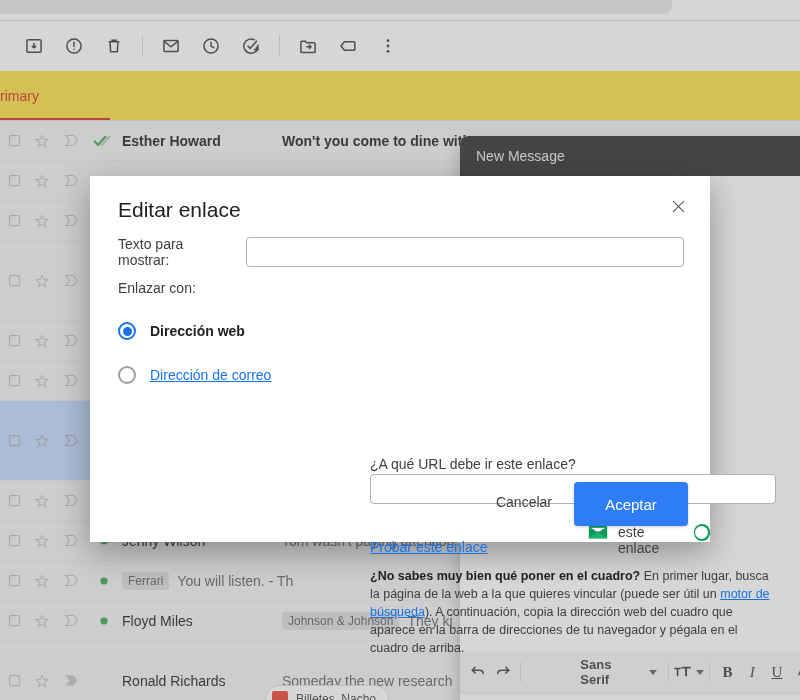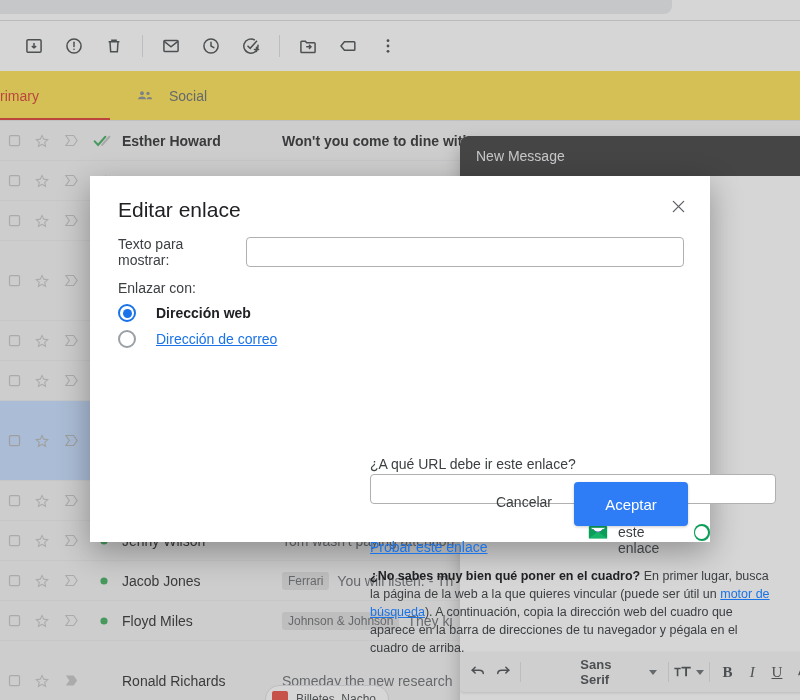--- a/index.html
+++ b/index.html
@@ -265,21 +265,21 @@
     border-radius:4px;
     height:30px;
     background:#fff;
   }
   .inp-text { width: 440px; margin-left: 8px; }
 
   .row-link {
     position:absolute; left: 28px; top: 104px;
     font-size:14px; color:#3c4043;
   }
-  .radio-wrap { display:flex; align-items:center; gap:20px; margin-top:8px; }
+  .radio-wrap { display:flex; align-items:center; gap:14px; margin-top:26px; }
   .radio {
     width:18px;height:18px;border-radius:50%;
     border:2px solid #9aa0a6; box-sizing:border-box;
     display:flex;align-items:center;justify-content:center;
   }
   .radio.on { border-color:#1a73e8; }
   .radio.on::after {
     content:""; width:9px;height:9px;border-radius:50%;background:#1a73e8;
   }
   .radio-lbl-b { font-size:14px; font-weight:700; color:#202124; }
@@ -404,31 +404,20 @@
             <circle cx="12" cy="12" r="1.7"></circle>
             <circle cx="12" cy="18.4" r="1.7"></circle>
         </svg>
       </div>
     </div>
 
     <div class="tabs">
       <div class="tab tab-primary">
         <span>rimary</span>
       </div>
-      <div class="tab tab-soc">
-        <span class="tab-ico">
-          <svg width="18" height="18" viewBox="0 0 24 24" fill="#80868b">
-            <circle cx="8" cy="8.4" r="2.6"></circle>
-              <circle cx="16" cy="8.6" r="2.2"></circle>
-            <path d="M2.6 16.4c0-2.4 2.4-3.8 5.4-3.8s5.4 1.4 5.4 3.8z"></path>
-            <path d="M14.2 16.4c0-1.9 1.9-3 3.9-3s3.3 1.1 3.3 3z"></path>
-          </svg>
-        </span>
-        <span>Social</span>
-      </div>
     </div>
     <div class="tabs-underline"></div>
 
     <div class="mlist">
 
       <div class="mrow">
         <span class="m-check">
             <svg width="15" height="15" viewBox="0 0 24 24" fill="none" stroke="#c2c2c2" stroke-width="2">
               <rect x="4" y="4" width="16" height="16" rx="2"></rect>
             </svg>
@@ -691,21 +680,20 @@
         <span class="m-imp">
             <svg width="17" height="15" viewBox="0 0 24 20" fill="none" stroke="#c2c2c2" stroke-width="1.6">
               <path d="M4 3h11l5 7-5 7H4l5-7z"></path>
             </svg>
           </span>
         <span class="m-read">
             <svg width="10" height="10" viewBox="0 0 10 10">
               <circle cx="5" cy="5" r="3.6" fill="#34a853"></circle>
             </svg>
           </span>
-        <span class="m-from">Jacob Jones</span>
         <span class="m-subj">
           <span class="chip">Ferrari</span>
           <span class="m-subj-txt">You will listen.  -  Th</span>
         </span>
       </div>
 
       <div class="mrow">
         <span class="m-check">
             <svg width="15" height="15" viewBox="0 0 24 24" fill="none" stroke="#c2c2c2" stroke-width="2">
               <rect x="4" y="4" width="16" height="16" rx="2"></rect>

